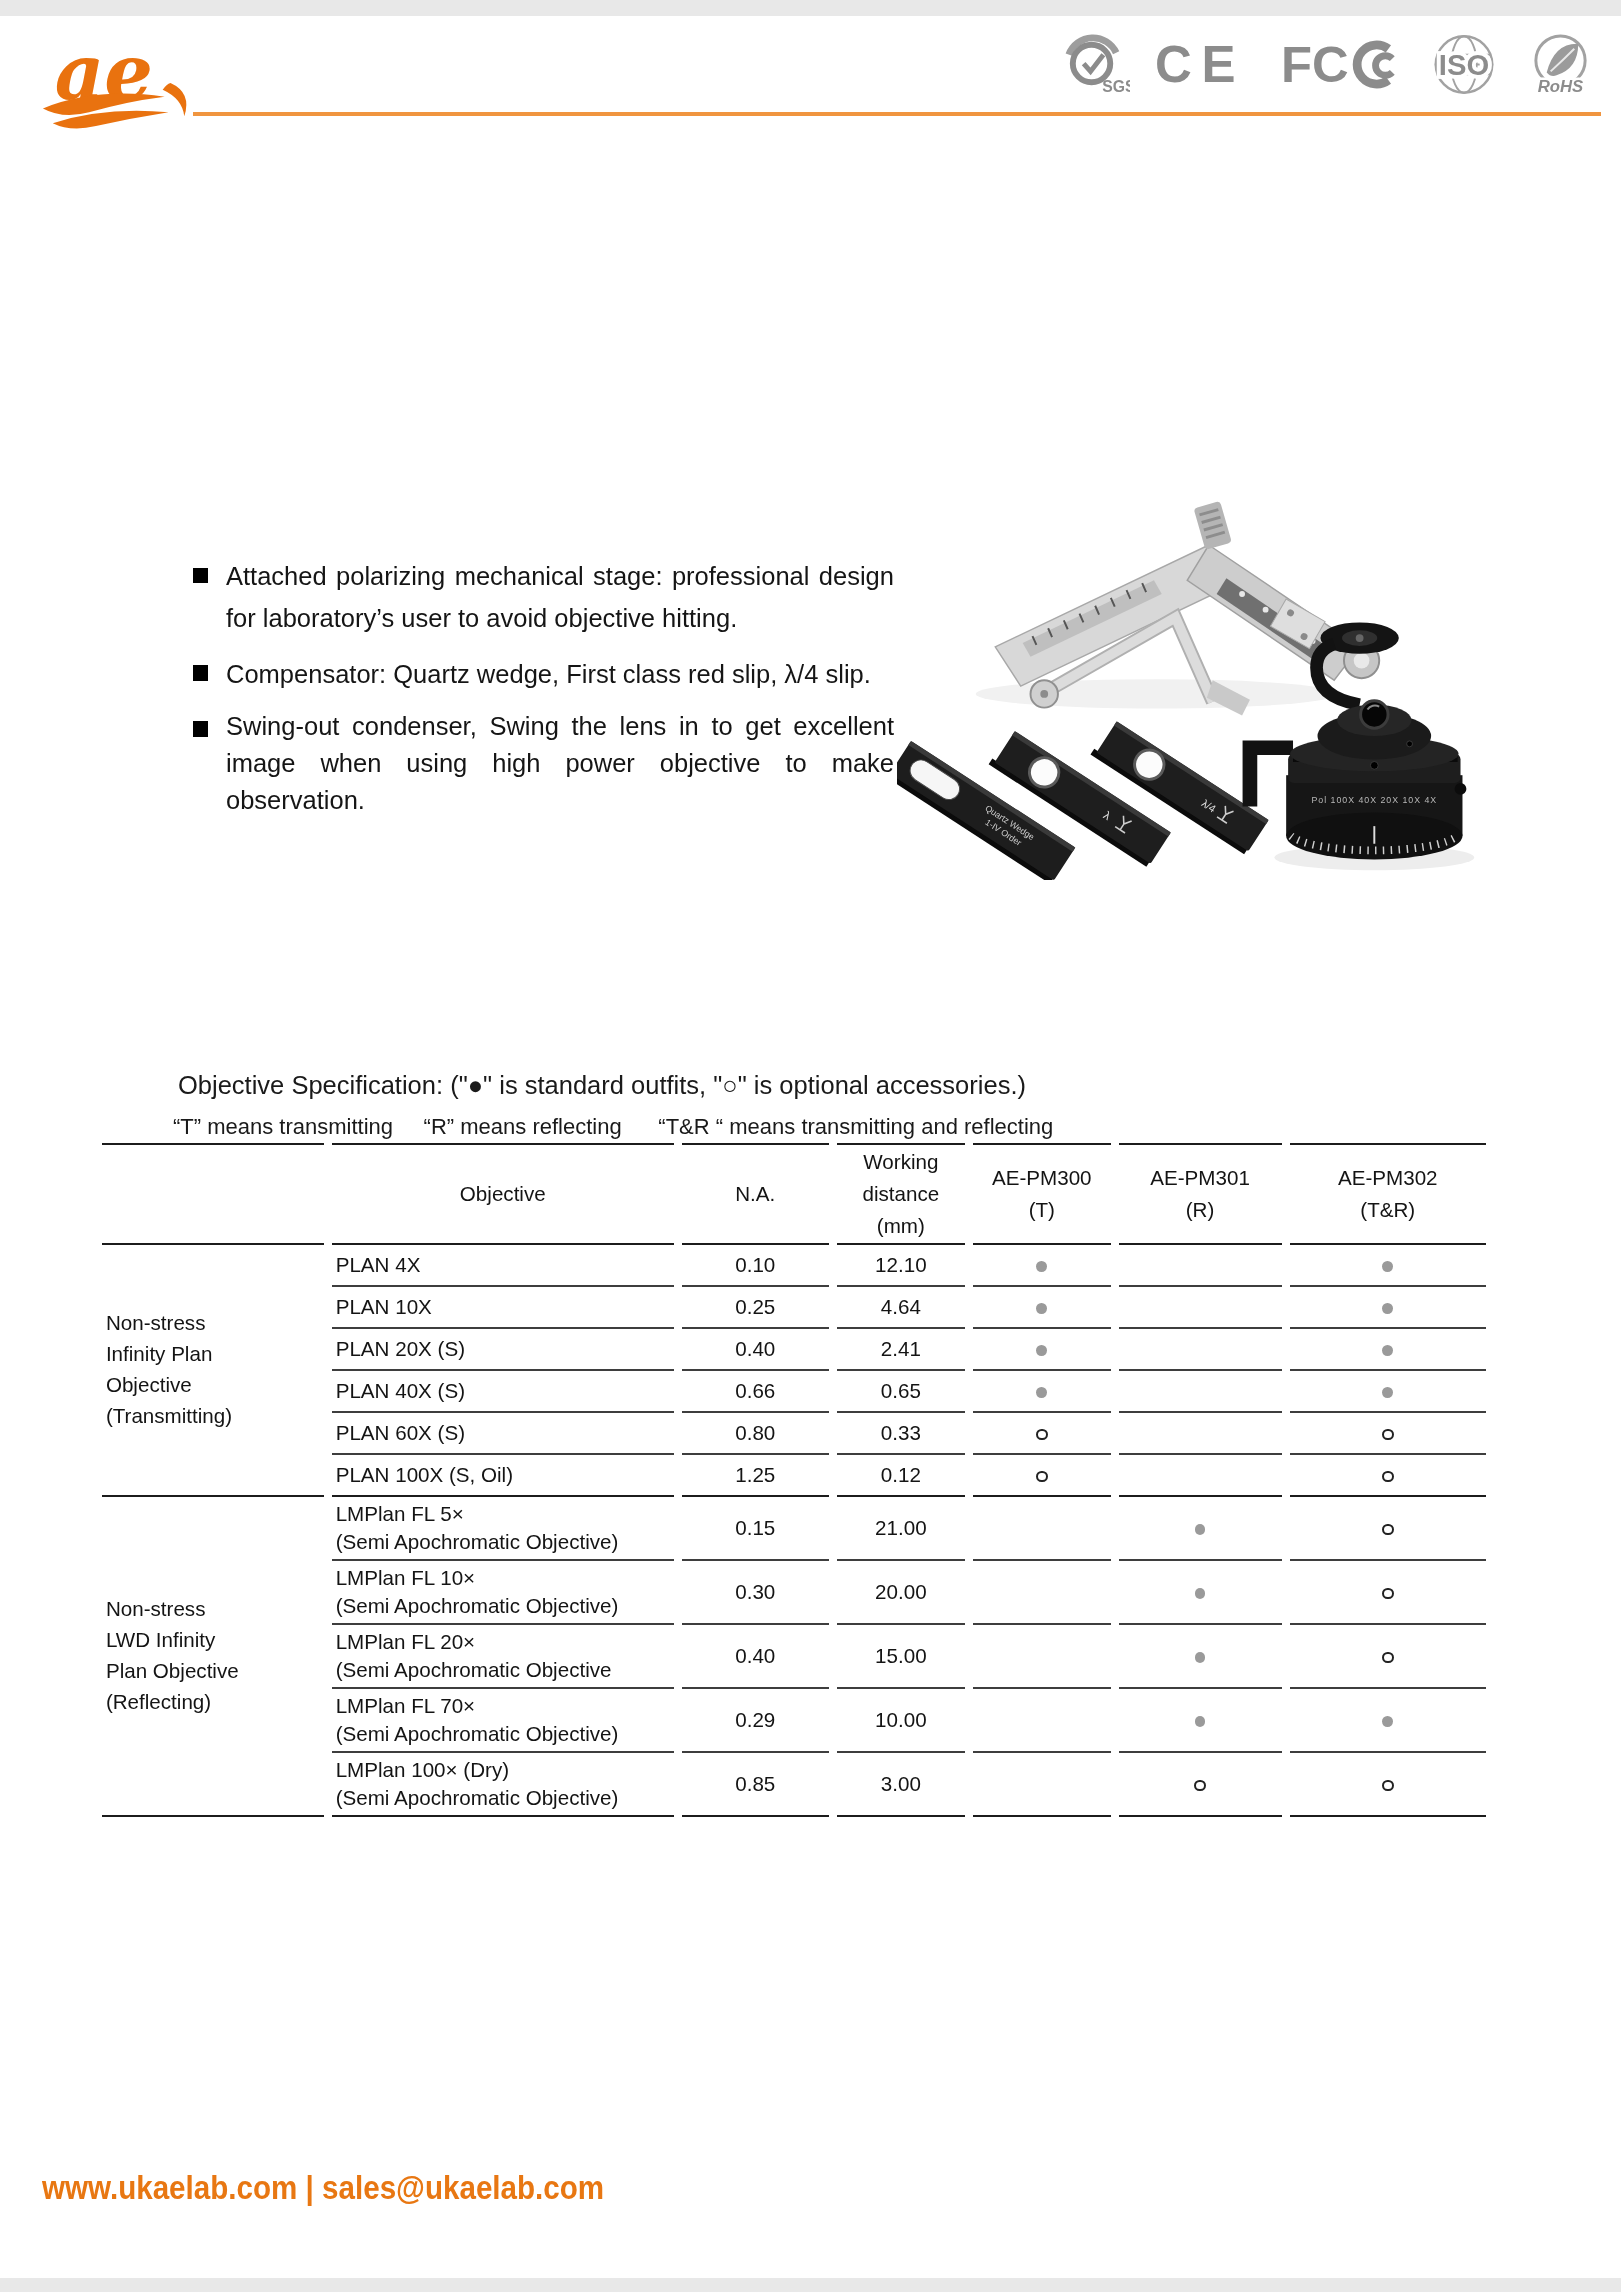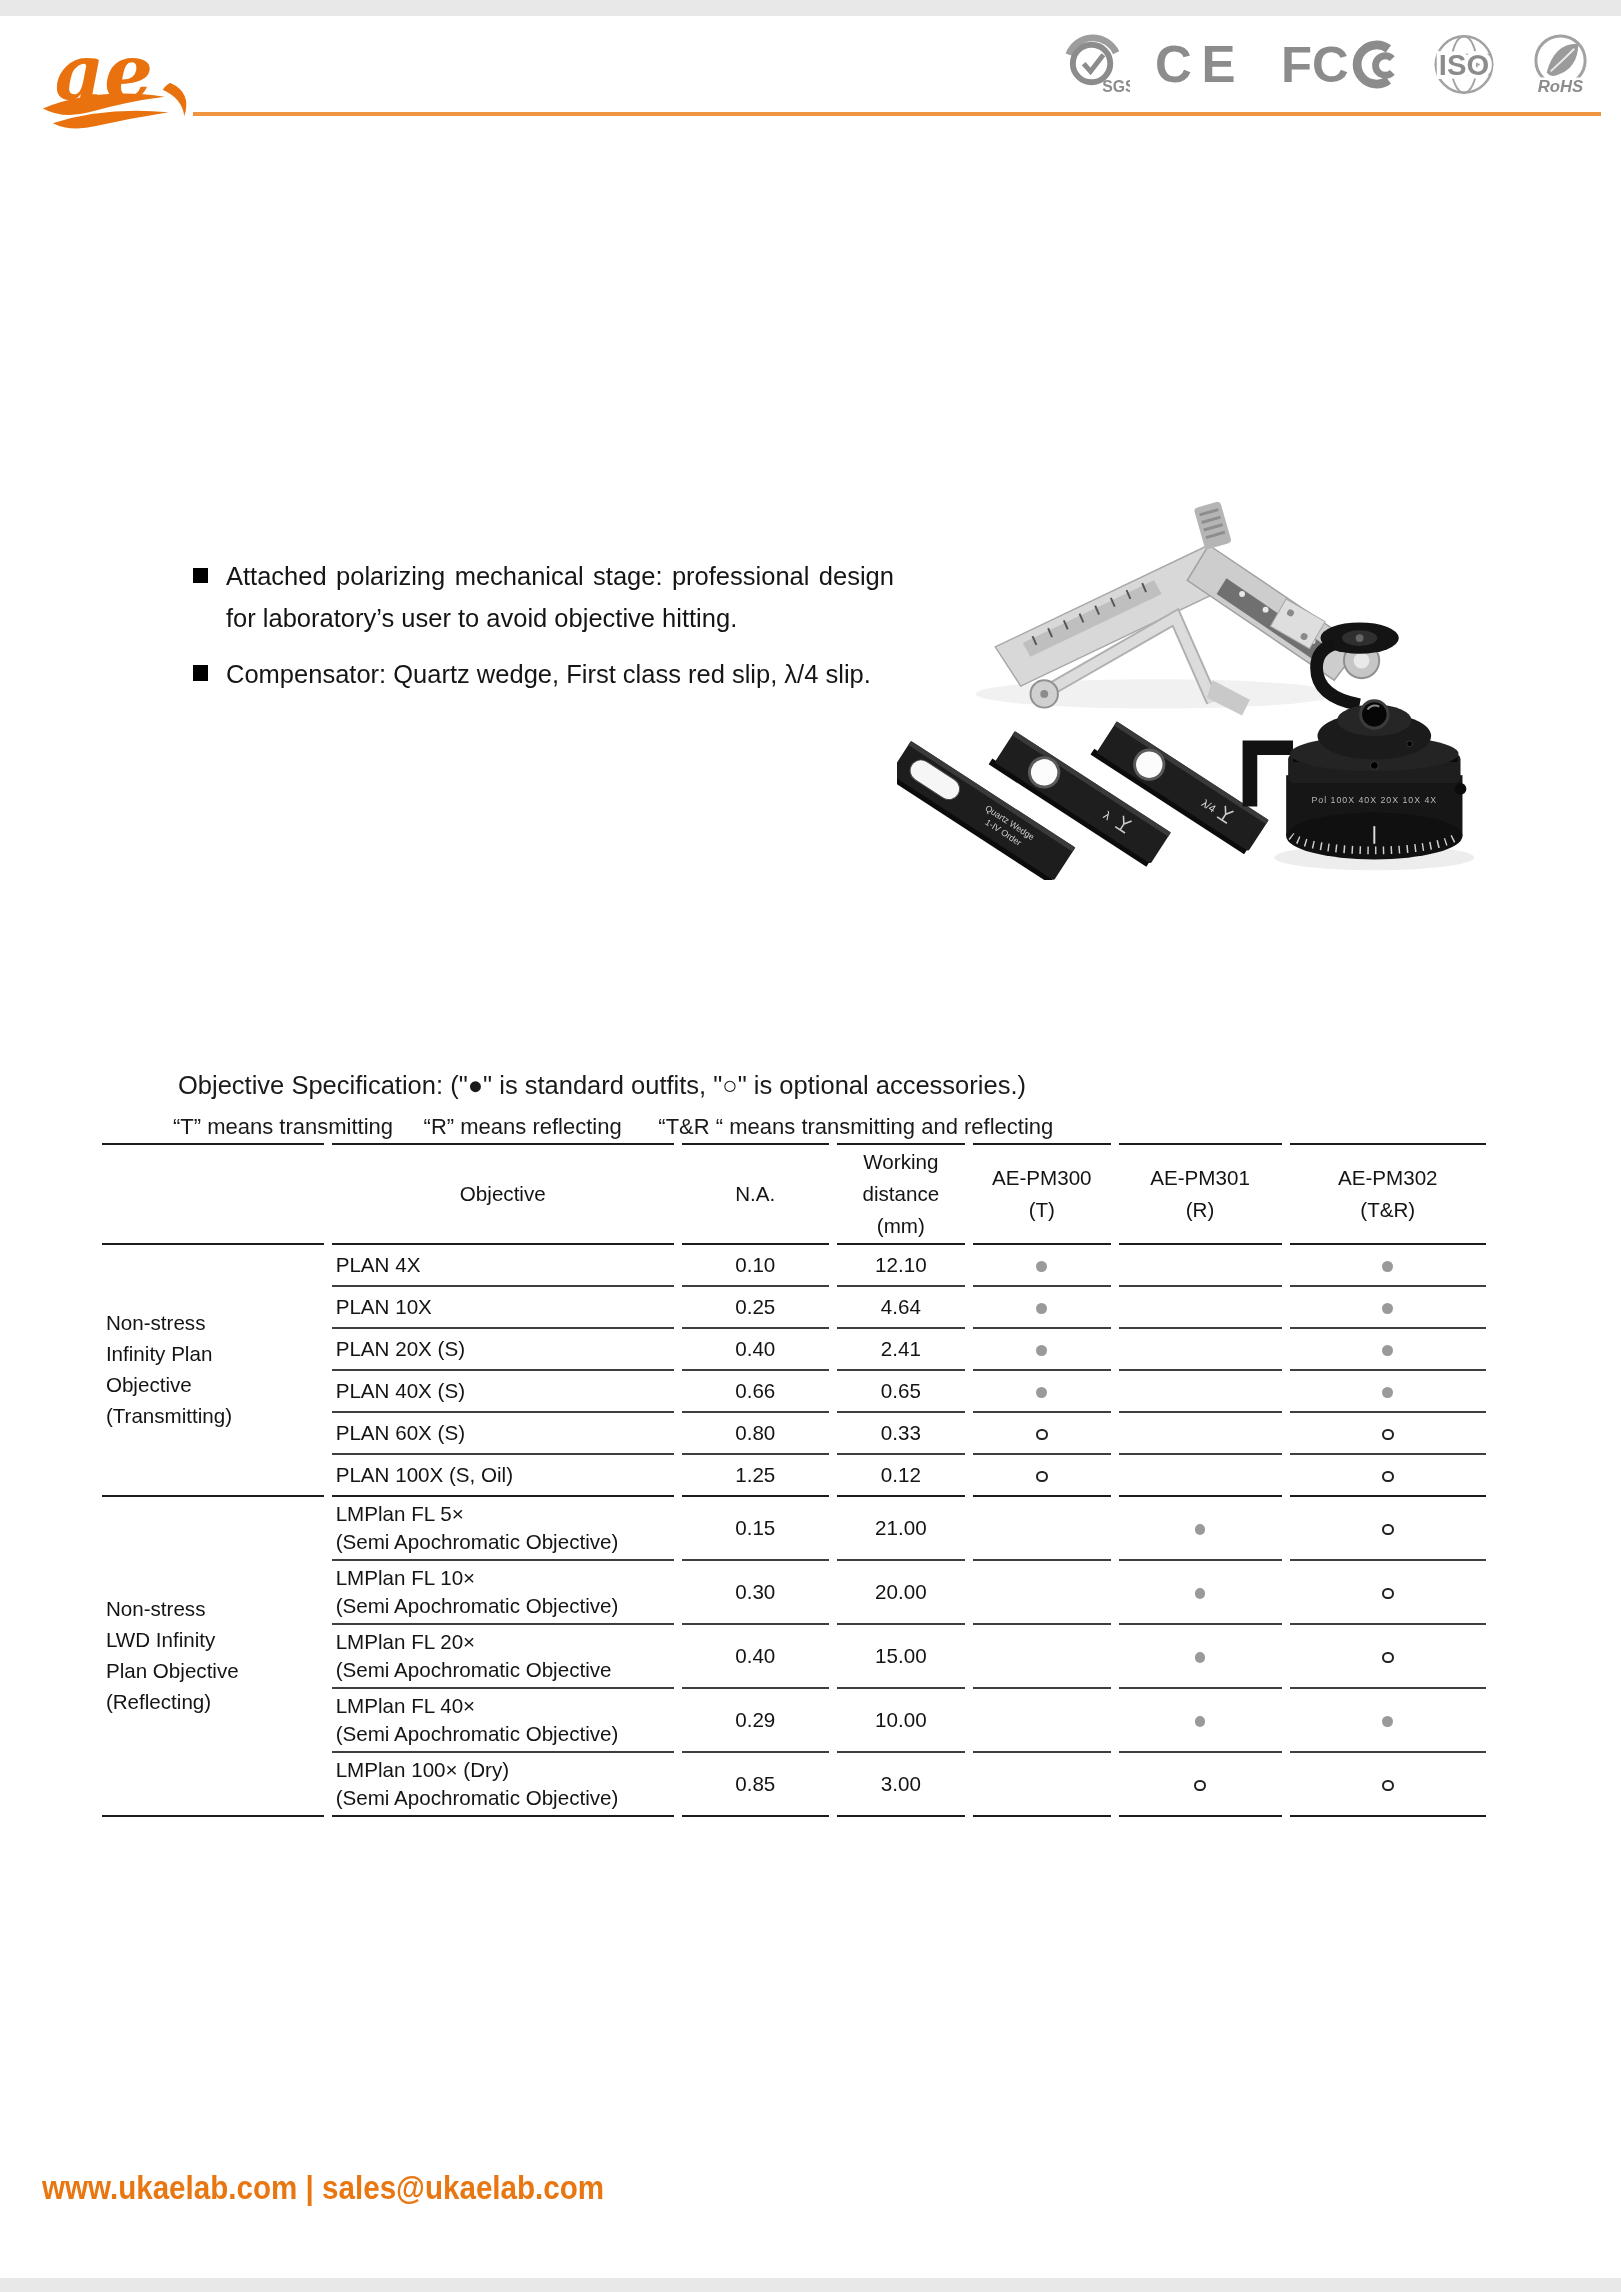--- a/index.html
+++ b/index.html
@@ -120,20 +120,24 @@
   <div class="header-rule" style="background: rgb(240, 149, 63);"></div>
 
   <div class="features">
     <div class="feature wide">
       <span class="sq"></span>
       <div class="ftext">Attached polarizing mechanical stage: professional design for laboratory’s user to avoid objective hitting.</div>
     </div>
     <div class="feature wide">
       <span class="sq"></span>
       <div class="ftext">Compensator: Quartz wedge, First class red slip, λ/4 slip.</div>
+    </div>
+    <div class="feature tight">
+      <span class="sq"></span>
+      <div class="ftext">Swing-out condenser, Swing the lens in to get excellent image when using high power objective to make observation.</div>
     </div>
   </div>
 
   <div class="photos">
     <svg width="603" height="382" viewBox="0 0 615 390">
 
       <g>
         <ellipse cx="265" cy="200" rx="185" ry="15" fill="#f1f1f1"></ellipse>
         <polygon points="100,152 318,48 344,88 126,192" fill="#d8d8d8" stroke="#a8a8a8" stroke-width="1.5"></polygon>
         <polygon points="128,148 262,84 270,98 136,162" fill="#bfbfbf"></polygon>
@@ -322,21 +326,21 @@
     <tr class="g2 sep">
       <td class="obj">LMPlan FL 20×
 (Semi Apochromatic Objective</td>
       <td>0.40</td>
       <td>15.00</td>
       <td><span class="dot"></span></td>
       <td><span class="dot dot-standard"></span></td>
       <td><span class="dot dot-optional"></span></td>
     </tr>
     <tr class="g2 sep">
-      <td class="obj">LMPlan FL 40×
+      <td class="obj">LMPlan FL 70×
 (Semi Apochromatic Objective)</td>
       <td>0.29</td>
       <td>10.00</td>
       <td><span class="dot"></span></td>
       <td><span class="dot dot-standard"></span></td>
       <td><span class="dot dot-standard"></span></td>
     </tr>
     <tr class="g2 gend">
       <td class="obj">LMPlan 100× (Dry)
 (Semi Apochromatic Objective)</td>

